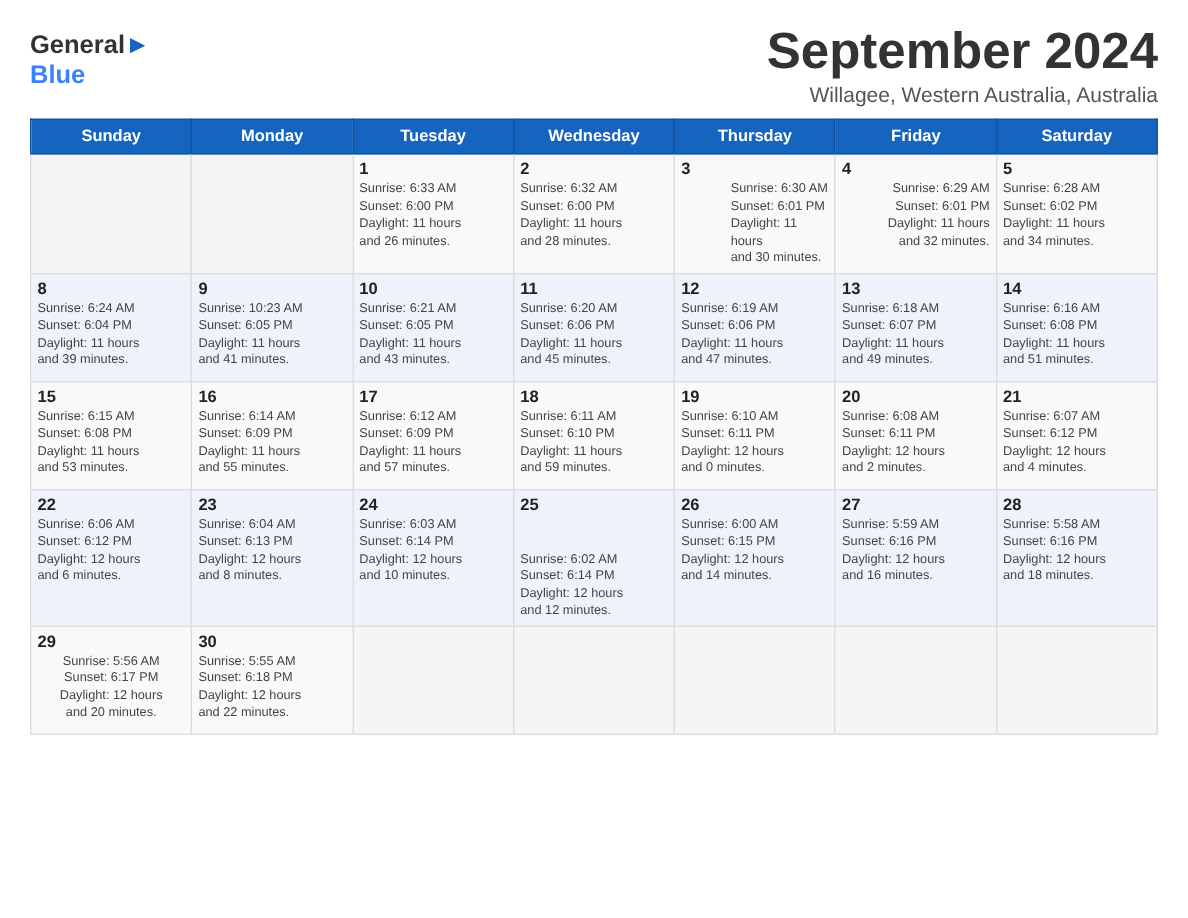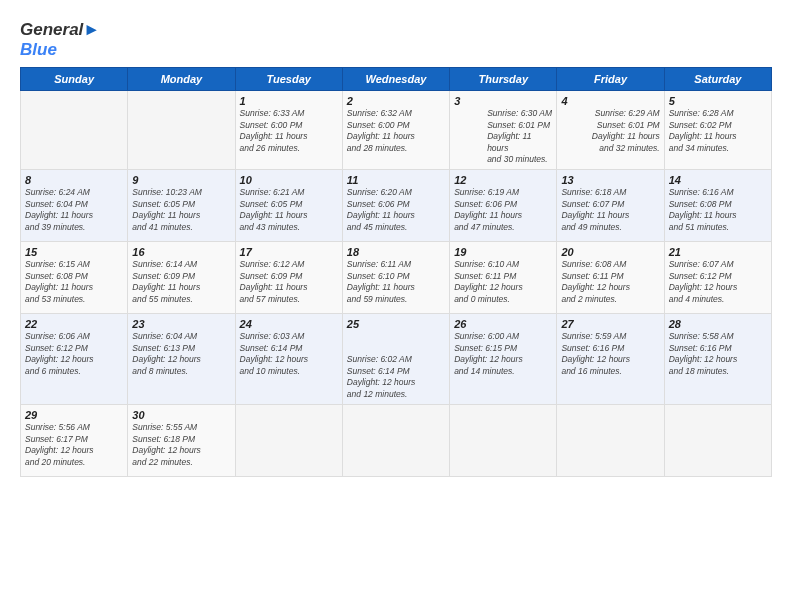--- a/index.html
+++ b/index.html
@@ -7,21 +7,20 @@
       width: 792px;
       height: 612px;
       font-family: Arial, sans-serif;
       background: #fff;
       overflow: hidden;
     }
     .page {
       width: 792px;
       height: 612px;
       padding: 16px 20px 10px 20px;
-      font-style: italic;
     }
     .header {
       display: flex;
       align-items: flex-start;
       justify-content: space-between;
       margin-bottom: 8px;
     }
     .logo {
       display: flex;
       flex-direction: column;
@@ -98,20 +97,24 @@
 
 <div class="page">
   <div class="header">
     <div class="logo">
       <div class="logo-row">
         <div>
           <div style="font-size:17px;font-weight:bold;color:#333;line-height:1.15;">General<span style="color:#1565c0;">►</span></div>
           <div style="font-size:17px;font-weight:bold;color:#3b82f6;line-height:1.15;">Blue</div>
         </div>
       </div>
+    </div>
+    <div class="title-block">
+      <div class="month-title">September 2024</div>
+      <div class="location">Willagee, Western Australia, Australia</div>
     </div>
   </div>
 
   <table class="calendar">
     <thead>
       <tr>
         <th>Sunday</th>
         <th>Monday</th>
         <th>Tuesday</th>
         <th>Wednesday</th>
@@ -309,21 +312,21 @@
             <span class="day-number">28</span>
             <div class="day-info" style="white-space: pre-line;">Sunrise: 5:58 AM
 Sunset: 6:16 PM
 Daylight: 12 hours
 and 18 minutes.</div>
           </td>
         </tr>
         <tr class="last-row">
           <td>
             <span class="day-number">29</span>
-            <div class="day-info" style="white-space: pre-line;">Sunrise: 5:56 AM
+            <div class="day-info" style="white-space: pre-line; text-align: center;">Sunrise: 5:56 AM
 Sunset: 6:17 PM
 Daylight: 12 hours
 and 20 minutes.</div>
           </td>
           <td>
             <span class="day-number">30</span>
             <div class="day-info" style="white-space: pre-line;">Sunrise: 5:55 AM
 Sunset: 6:18 PM
 Daylight: 12 hours
 and 22 minutes.</div>

